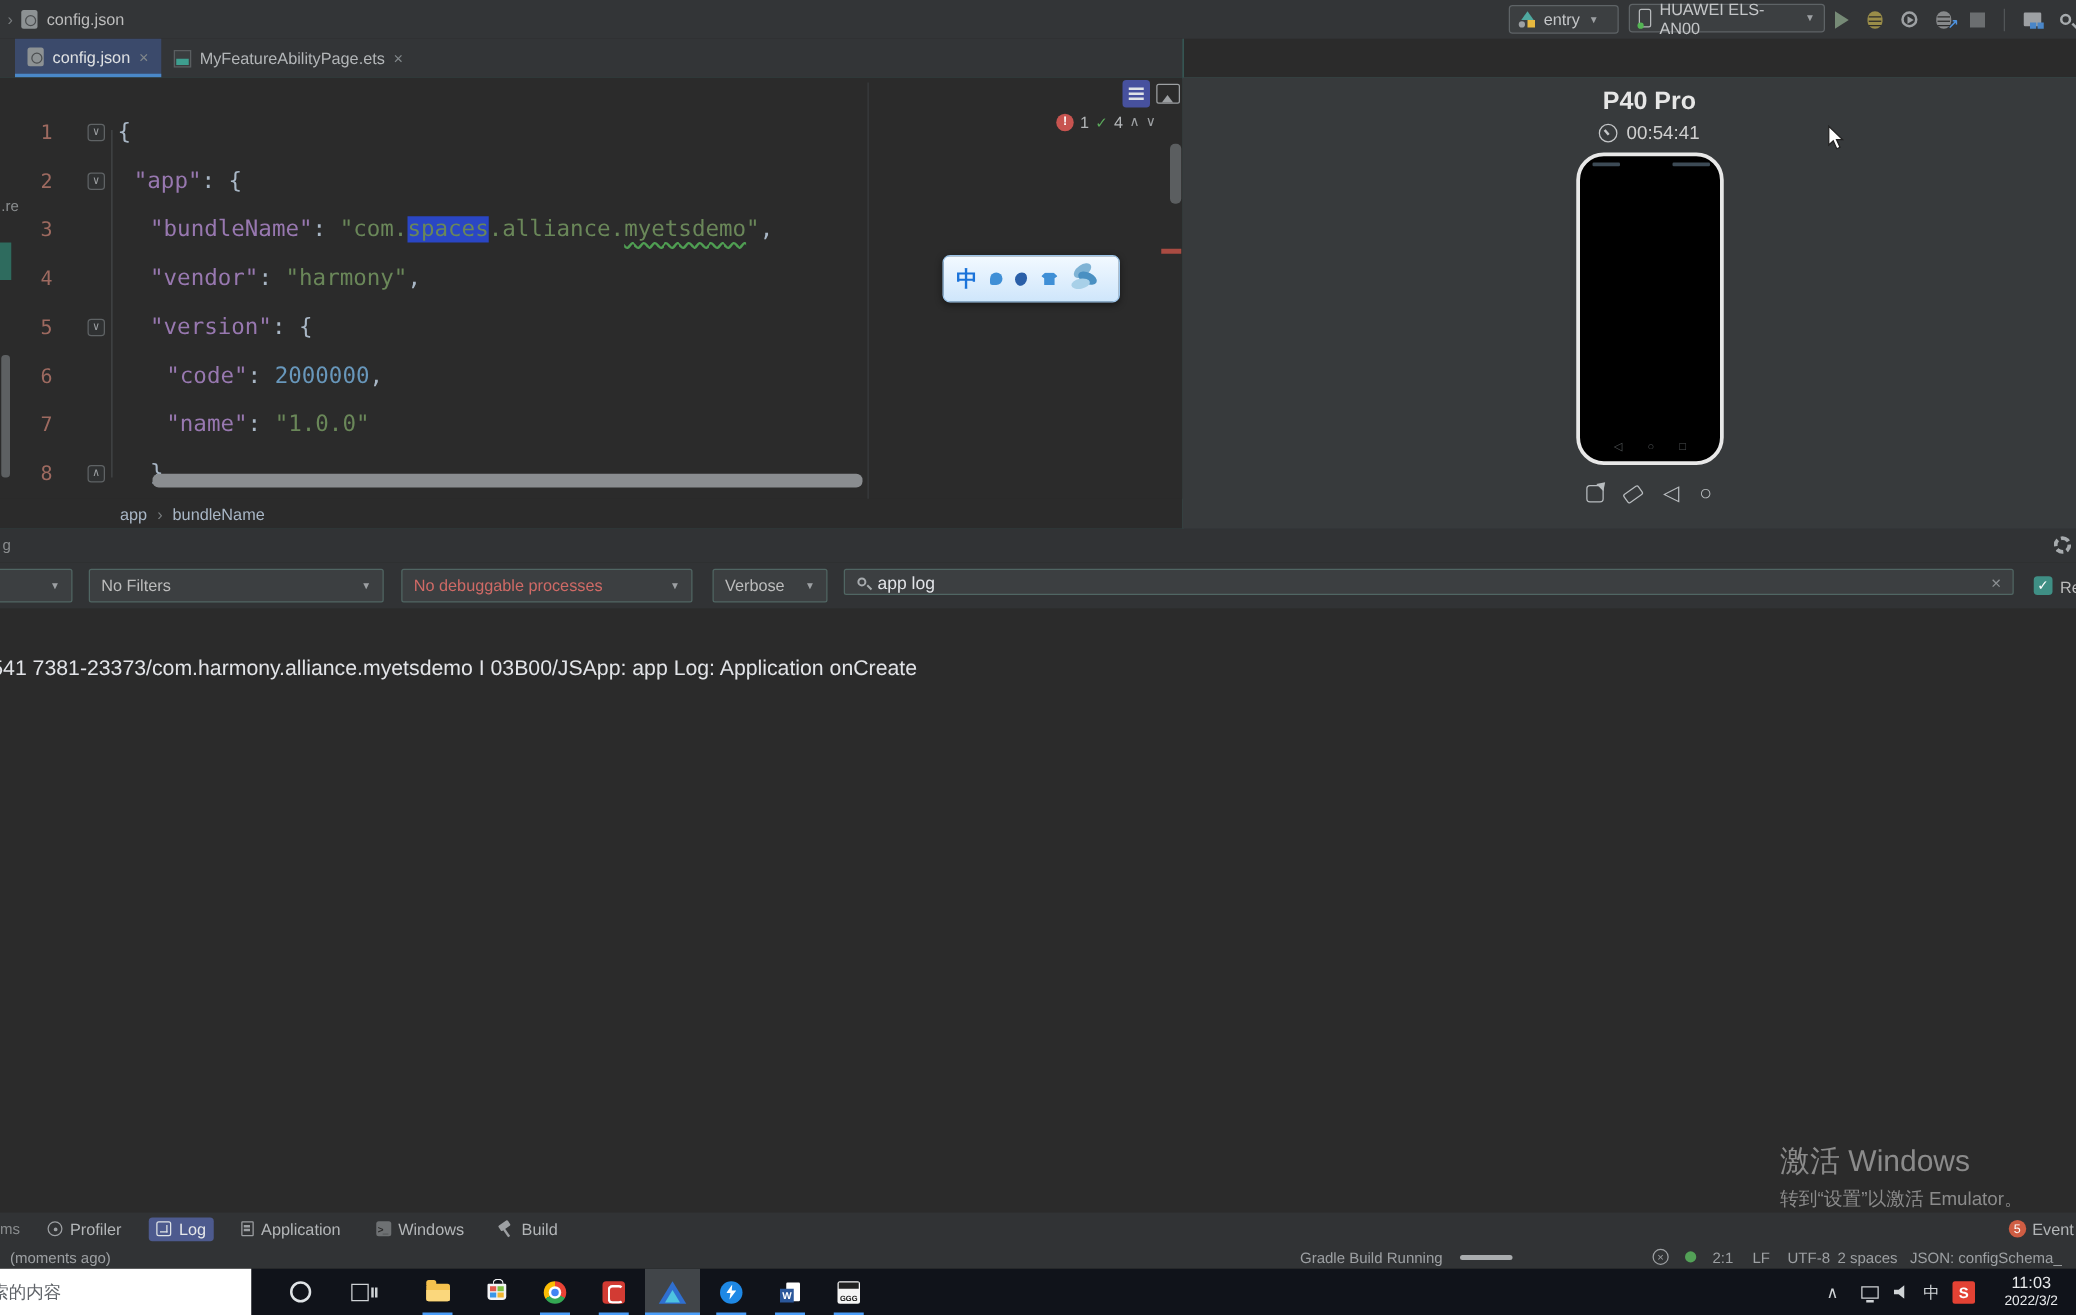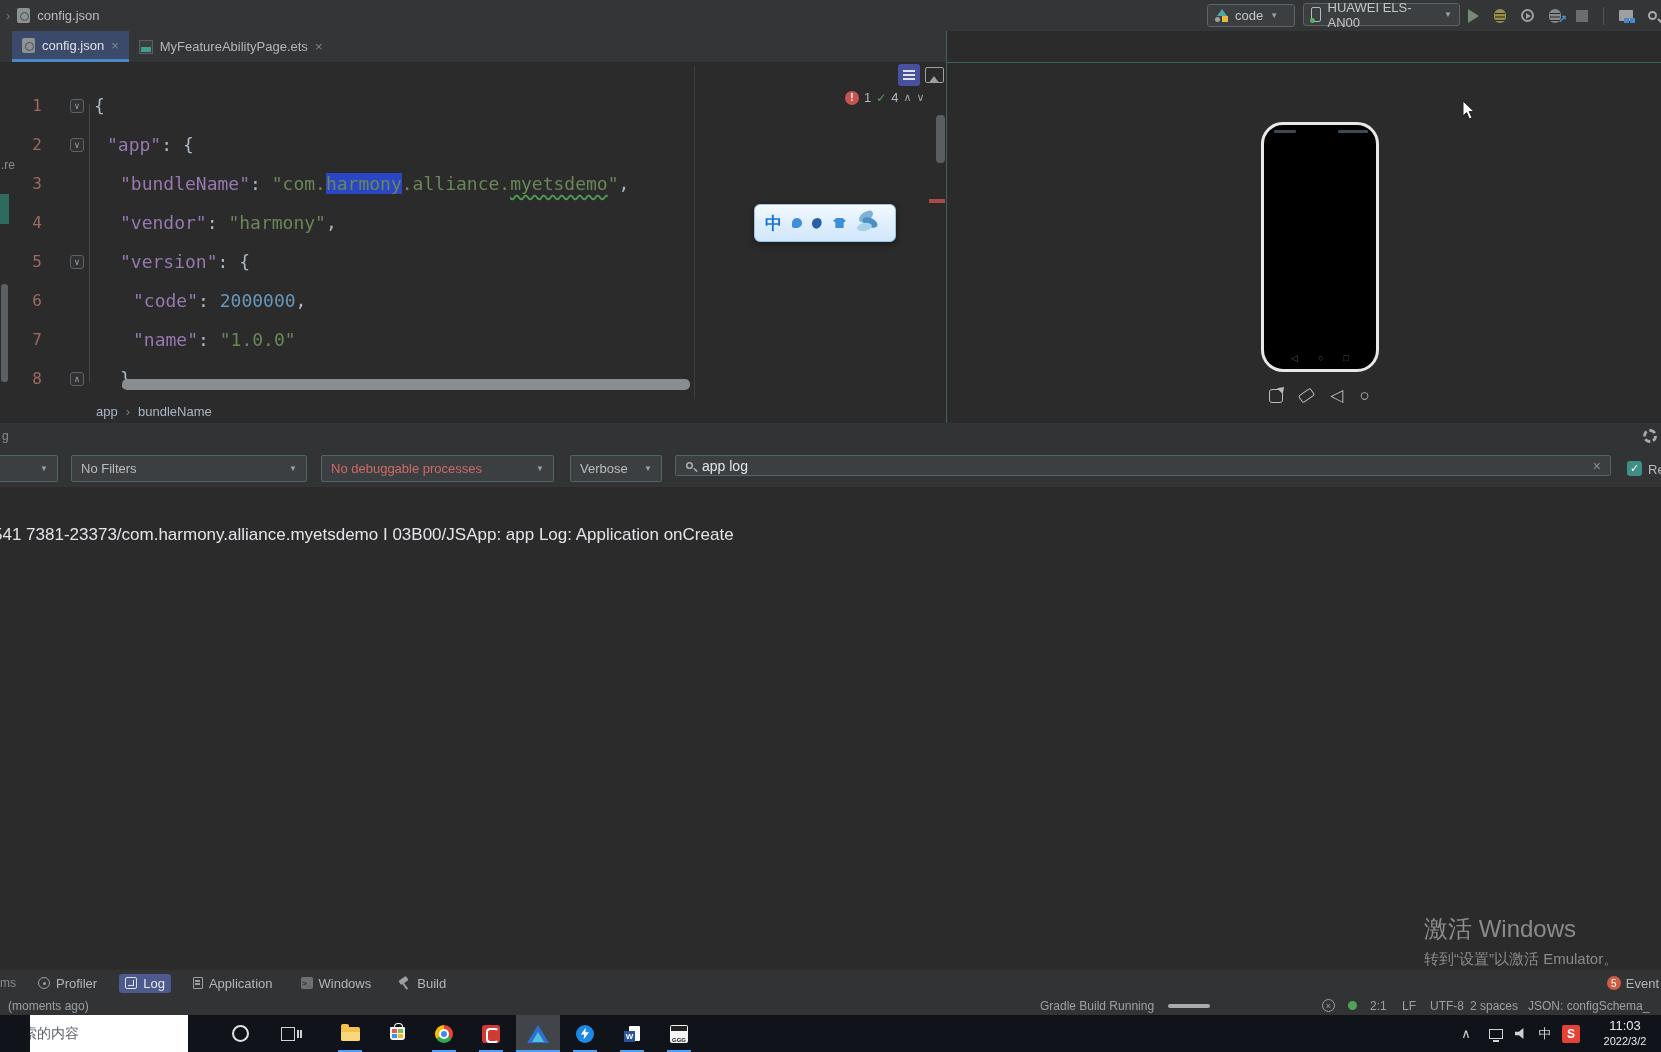--- a/index.html
+++ b/index.html
@@ -161,22 +161,22 @@
   
   #statusrow { left:0; top:996px; width:1661px; height:19px; background:#313335; font-size:12px; color:#9da0a3; }
   .pbar { width:145px; height:4px; background:#5f6264; border-radius:2px; position:relative; }
   .pbar i { position:absolute; left:38%; width:42px; height:4px; background:#a9acae; border-radius:2px; }
   .circx { width:13px; height:13px; border:1.5px solid #9da0a3; border-radius:50%; color:#9da0a3; font-size:9px;
     display:flex; align-items:center; justify-content:center; }
   .gdot { width:9px; height:9px; border-radius:50%; background:#53a157; }
 
   
   #taskbar { left:0; top:1015px; width:1661px; height:37px; background:#10131a; }
-  #tb-search { position:absolute; left:0; top:0; width:158px; height:37px; background:#fff; overflow:hidden;
-    display:flex; align-items:center;margin-left:30px; }
+  #tb-search { position:absolute; left:0; top:0; width:201px; height:37px; background:#fff; overflow:hidden;
+    display:flex; align-items:center; }
   #tb-search span { color:#5f6368; font-size:14px; margin-left:-7px; white-space:nowrap; }
   .tb-item { position:absolute; top:0; width:44px; height:37px; display:flex; align-items:center; justify-content:center; }
   .tb-under { position:absolute; bottom:0; height:2px; background:#4a9df8; }
   .cortana { width:17px; height:17px; border:2px solid #dfe3e6; border-radius:50%; }
   .taskview { width:14px; height:14px; border:1.5px solid #cfd3d6; position:relative; }
   .taskview:after { content:""; position:absolute; right:-5px; top:2px; width:2px; height:8px; background:#cfd3d6; box-shadow:3px 0 #cfd3d6; }
   .folder { width:19px; height:14px; background:#f5c14e; border-radius:2px; position:relative; }
   .folder:before { content:""; position:absolute; left:0; top:-3px; width:8px; height:4px; background:#f5c14e; border-radius:2px 2px 0 0; }
   .folder:after { content:""; position:absolute; left:0; bottom:0; width:19px; height:9px; background:#fbd77c; border-radius:0 0 2px 2px; }
   .storebag { width:15px; height:13px; background:#f3f4f6; border-radius:1px 1px 3px 3px; position:relative; display:grid;
@@ -226,21 +226,21 @@
       <span class="crumb-sep">›</span>
       <span class="file-icon"></span>
       <span class="tb-text">config.json</span>
     </div>
     <div class="abs combo" style="left:1207px; top:4px; width:88px;">
       <span class="mod-icon">
           <i class="tri"></i>
           <i class="dot"></i>
           <i class="sq"></i>
         </span>
-      <span>code</span>
+      <span>entry</span>
       <span class="dd-arrow">▼</span>
     </div>
     <div class="abs combo" style="left:1303px; top:3px; width:157px;">
       <span class="phone-mini"></span>
       <span>HUAWEI ELS-AN00</span>
       <span class="dd-arrow">▼</span>
     </div>
     <div class="abs r" style="left:1468px; top:4px; gap:15px; height:23px;">
       <span class="play-tri"></span>
       <span class="bug dbg"></span>
@@ -293,21 +293,21 @@
         <div class="crow">
           <div class="lnum">2</div>
           <div class="foldc">
             <span class="fold">∨</span>
           </div>
           <div class="codec" style="padding-left: 17px;"><span class="tok t-k">"app"</span><span class="tok t-p">: </span><span class="tok t-p">{</span></div>
         </div>
         <div class="crow">
           <div class="lnum">3</div>
           <div class="foldc"></div>
-          <div class="codec" style="padding-left: 30px;"><span class="tok t-k">"bundleName"</span><span class="tok t-p">: </span><span class="tok t-s">"com.</span><span class="tok t-s sel">harmony</span><span class="tok t-s">.alliance.</span><span class="tok t-s wavy">myetsdemo</span><span class="tok t-s">"</span><span class="tok t-p">,</span></div>
+          <div class="codec" style="padding-left: 30px;"><span class="tok t-k">"bundleName"</span><span class="tok t-p">: </span><span class="tok t-s">"com.</span><span class="tok t-s sel">spaces</span><span class="tok t-s">.alliance.</span><span class="tok t-s wavy">myetsdemo</span><span class="tok t-s">"</span><span class="tok t-p">,</span></div>
         </div>
         <div class="crow">
           <div class="lnum">4</div>
           <div class="foldc"></div>
           <div class="codec" style="padding-left: 30px;"><span class="tok t-k">"vendor"</span><span class="tok t-p">: </span><span class="tok t-s">"harmony"</span><span class="tok t-p">,</span></div>
         </div>
         <div class="crow">
           <div class="lnum">5</div>
           <div class="foldc">
             <span class="fold">∨</span>
@@ -363,20 +363,27 @@
     <span class="ime-dot"></span>
     <span class="ime-moon"></span>
     <span class="ime-shirt"></span>
     <span class="ime-flower">
         <i></i>
         <i></i>
         <i></i>
       </span>
   </div>
 
+  <div id="emupanel" class="abs">
+    <div class="abs" style="left:0; top:8px; width:715px; text-align:center; transform:translateX(16px); color:#e6e6e6; font-size:20px; font-weight:bold;">P40 Pro</div>
+    <div class="abs r" style="left:0; top:36px; width:715px; justify-content:center; transform:translateX(16px); gap:7px;">
+      <span class="clock"></span>
+      <span style="color:#cfcfcf; font-size:15px;">00:54:41</span>
+    </div>
+  </div>
 
   <div id="phone" class="abs">
     <div class="ph-status">
       <i style="width:22px;"></i>
         <i style="width:30px;"></i>
     </div>
     <div class="ph-nav">
       <span>◁</span>
       <span>○</span>
       <span>□</span>

